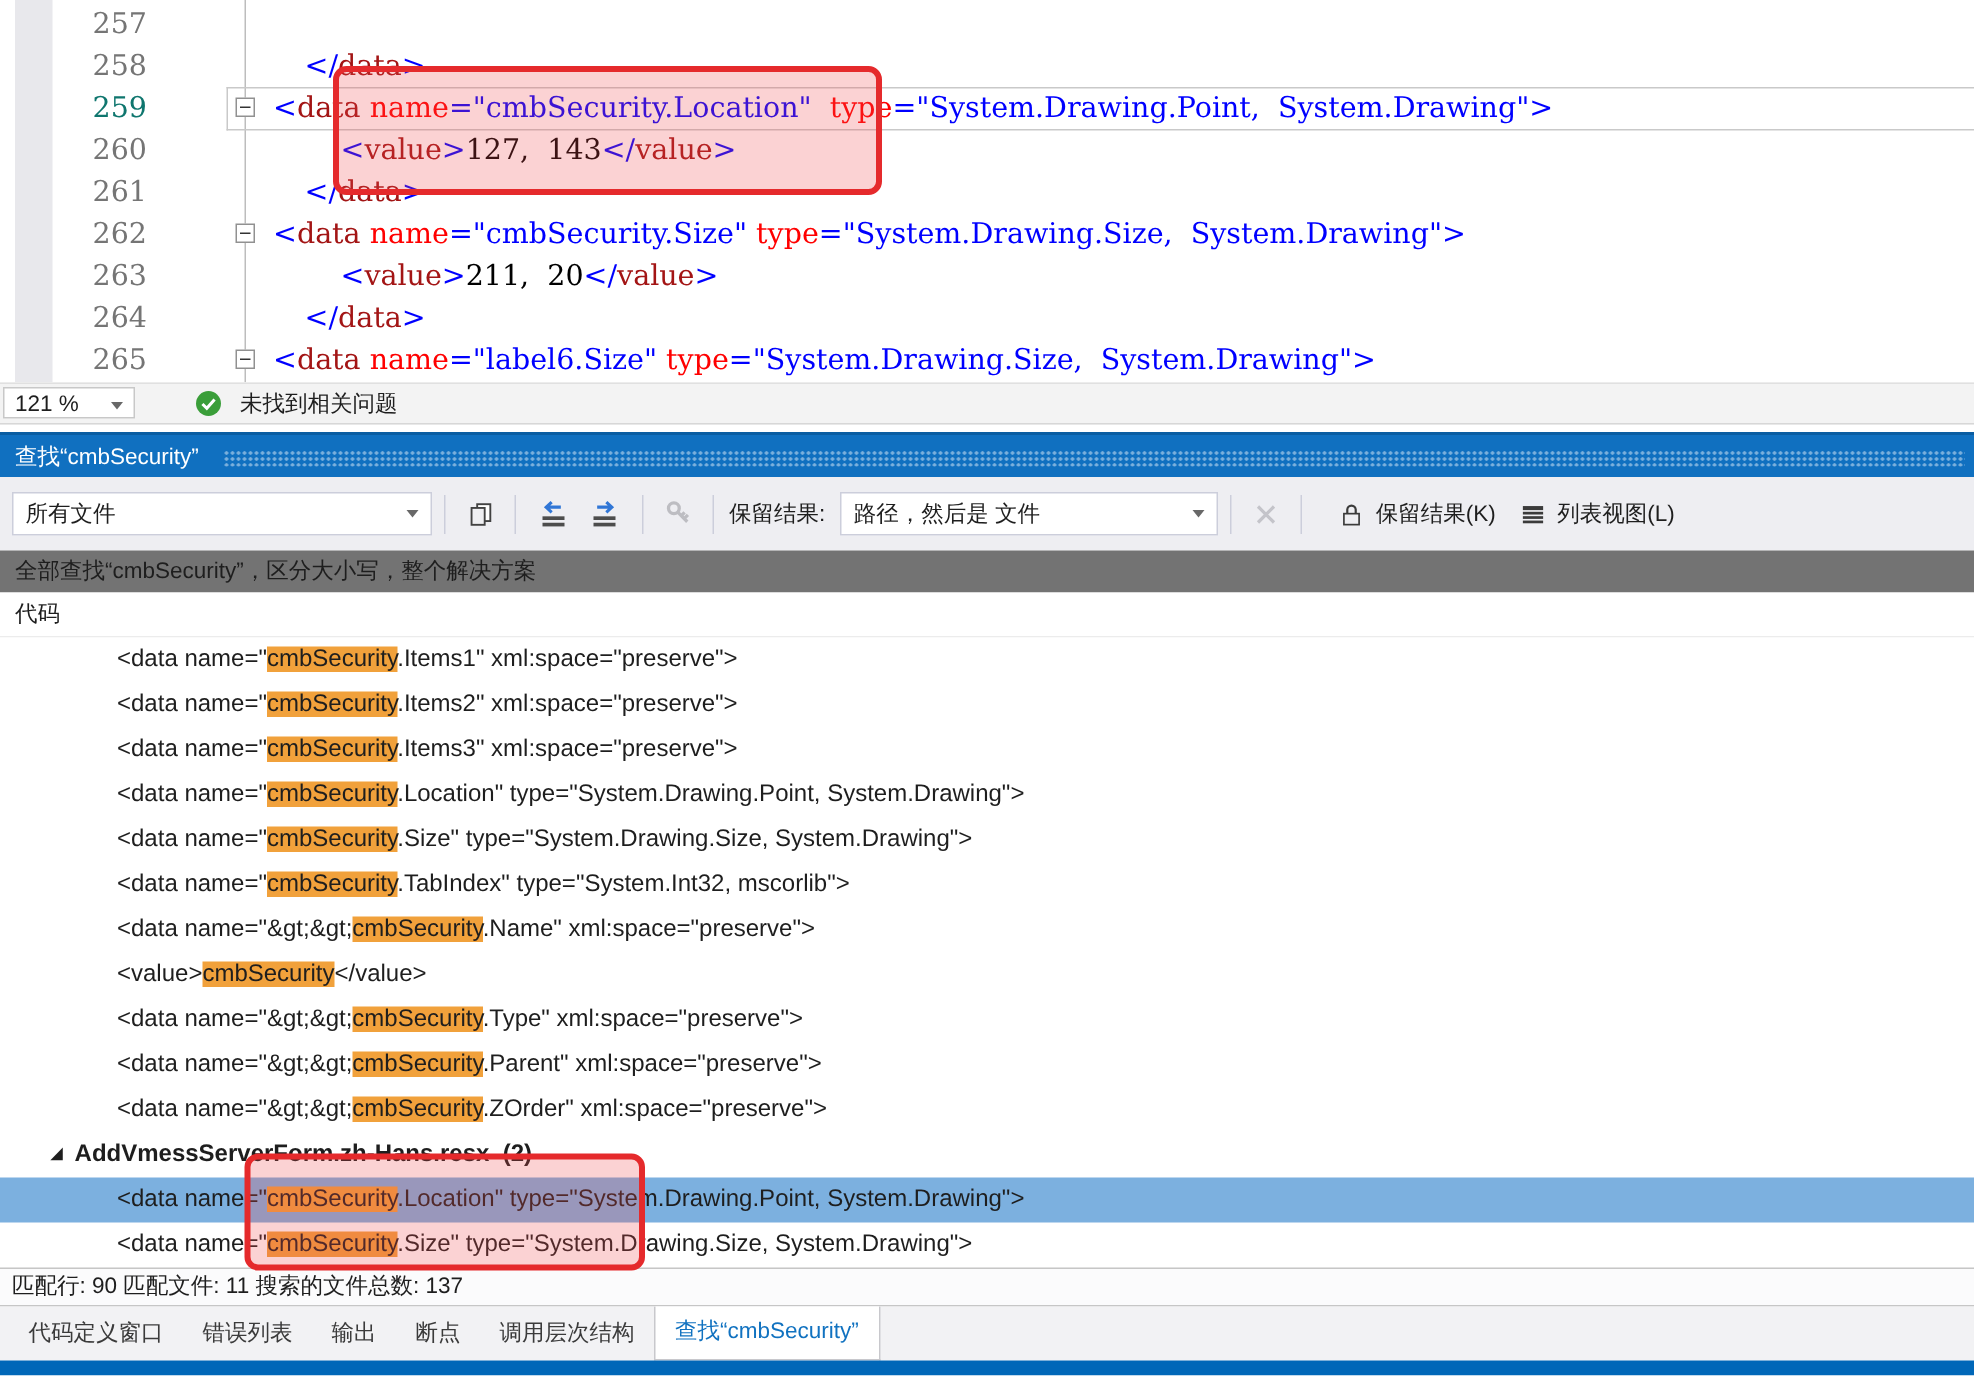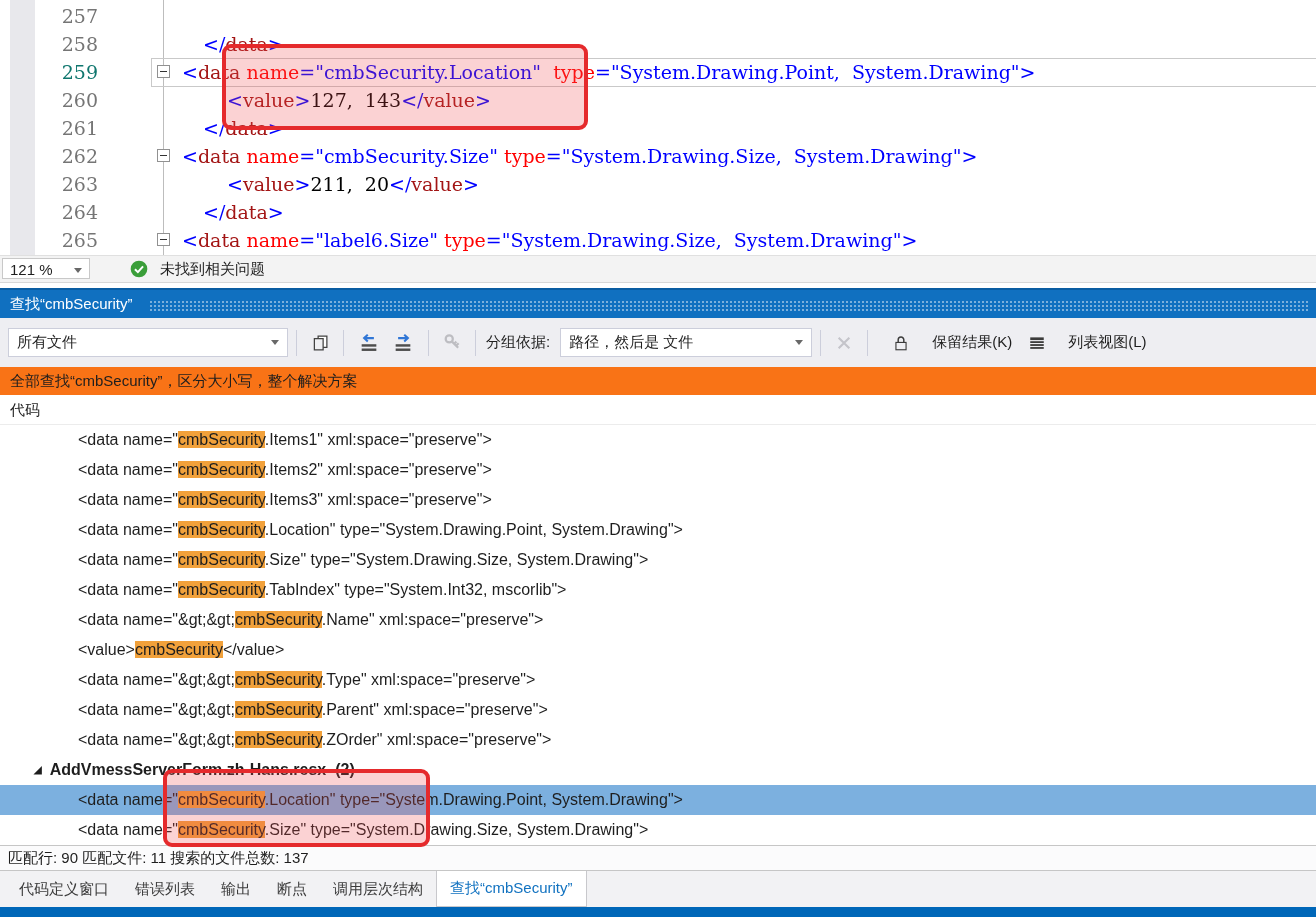--- a/index.html
+++ b/index.html
@@ -46,26 +46,26 @@
   #fp-toolbar { position:absolute; left:0; top:318px; width:1316px; height:49px; background:#eeeef2;
     display:flex; align-items:center; padding-left:8px; font-size:15px; color:#1e1e1e; }
   .combo { height:29px; background:#fff; border:1px solid #cccedb; display:flex; align-items:center;
     padding:0 8px; position:relative; }
   .combo .cval { flex:1; white-space:nowrap; overflow:hidden; }
   #scope-combo { width:280px; }
   #groupby-combo { width:252px; }
   .tsep { width:1px; height:26px; background:#cccedb; margin:0 8px; }
   .tbtn { width:30px; height:28px; display:flex; align-items:center; justify-content:center; }
   .tbtn.pair { margin:0 2px; }
-  .txtbtn { display:flex; align-items:center; gap:22px; margin-left:16px; white-space:nowrap; }
+  .txtbtn { display:flex; align-items:center; gap:7px; margin-left:16px; white-space:nowrap; }
   #groupby-label { margin:0 10px 0 2px; white-space:nowrap; }
 
   
   #fp-summary { position:absolute; left:0; top:367px; width:1316px; height:28px; font-size:15px;
-    color:#1e1e1e; line-height:28px; padding-left:10px; background:#f97316; }
+    color:#1e1e1e; line-height:28px; padding-left:10px; background:#737373; }
   #fp-codehdr { position:absolute; left:0; top:395px; width:1316px; height:30px; font-size:15px;
     color:#1e1e1e; line-height:30px; padding-left:10px; background:#fff; border-bottom:1px solid #ececec; }
   #results-list { position:absolute; left:0; top:425px; width:1316px; height:420px; background:#fff; overflow:hidden; }
   .rrow { position:relative; height:30px; line-height:30px; padding-left:78px; font-size:16px;
     color:#1e1e1e; white-space:pre; }
   .rrow .hl { background:#f1a13b; }
   .rrow.sel { background:#7cb0df; }
   .rrow.group { padding-left:34px; font-weight:bold; font-size:16px; }
   .rrow .tri { font-size:10px; margin-right:8px; vertical-align:2px; color:#1e1e1e; }
 
@@ -185,21 +185,21 @@
       </svg>
     </div>
     <div class="tsep"></div>
     <div class="tbtn">
       <svg width="22" height="22" viewBox="0 0 16 16">
         <circle cx="6" cy="5" r="2.6" stroke="#bdbdc2" stroke-width="1.6" fill="none"></circle>
         <path d="M8 7 L12.5 11.5 M11 10 L12.8 8.2 M9.6 8.6 L11.2 7" stroke="#bdbdc2" stroke-width="1.6" fill="none"></path>
       </svg>
     </div>
     <div class="tsep"></div>
-    <span id="groupby-label">分组依据:</span>
+    <span id="groupby-label">保留结果:</span>
     <div class="combo" id="groupby-combo">
       <span class="cval">路径，然后是 文件</span>
       <span class="arr"></span>
     </div>
     <div class="tsep"></div>
     <div class="tbtn">
       <svg width="16" height="16" viewBox="0 0 12 12">
         <path d="M2 2 L10 10 M10 2 L2 10" stroke="#c4c4ca" stroke-width="1.6"></path>
       </svg>
     </div>

